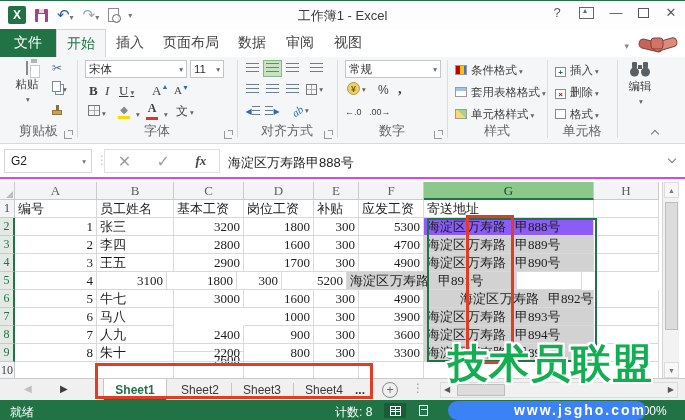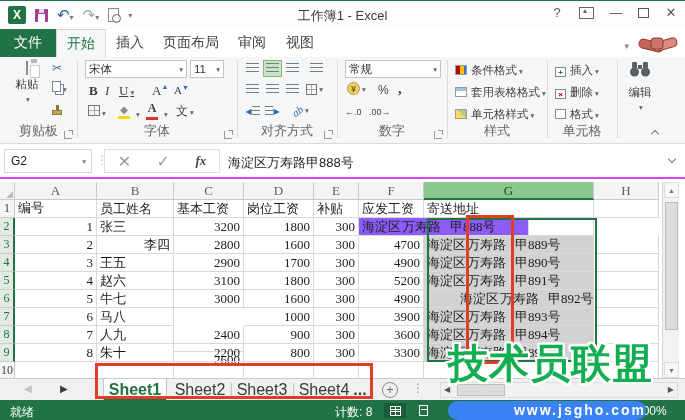--- a/index.html
+++ b/index.html
@@ -115,21 +115,21 @@
   
   #vscroll{left:662px;top:181px;width:17px;height:196px;background:#f2f2f2;border-left:1px solid #d5d5d5;z-index:1}
   .scrbtn{position:absolute;left:1px;width:15px;height:16px;background:#f7f7f7;border:1px solid #dcdcdc;
           color:#777;font-size:7px;text-align:center;line-height:15px}
   #vthumb{position:absolute;left:2px;top:20px;width:13px;height:128px;background:#dcdcdc;border:1px solid #bdbdbd}
 
   
   #sheetstrip{left:0;top:377px;width:685px;height:22px;background:#f0f0f0;border-top:1px solid #cacaca;z-index:1}
   .navarr{position:absolute;top:4px;font-size:10px}
   .stab{position:absolute;top:0;height:22px;display:flex;align-items:center;justify-content:center;
-        font-size:16px;color:#3a3a3a}
+        font-size:12px;color:#3a3a3a}
   .stab.active{background:#fff;color:#217346;font-weight:bold;border:1px solid #c6c6c6;border-top:none;
                box-shadow:inset 0 -2px 0 #217346}
   .tabsep{position:absolute;top:4px;width:1px;height:13px;background:#c4c4c4}
   #addsheet{position:absolute;left:382px;top:3px;width:16px;height:16px;border:1px solid #8a8a8a;border-radius:50%;
             color:#666;font:12px/14px "Liberation Sans",sans-serif;text-align:center}
   #hscroll{position:absolute;left:440px;top:3px;width:238px;height:16px;background:#f1f1f1;border:1px solid #dcdcdc}
   #hthumb{position:absolute;left:16px;top:1px;width:48px;height:12px;background:#dcdcdc;border:1px solid #bdbdbd}
   #redbox2{left:95px;top:362px;width:278px;height:36px;border:3px solid #e23b26;z-index:40;pointer-events:none}
 
   
@@ -184,20 +184,21 @@
       <span class="maxbtn"></span>
       <span class="winbtn">✕</span>
     </div>
   </div>
 
   <div id="tabrow" class="abs">
     <div class="rtab file" style="width:56px">文件</div>
     <div class="rtab active" style="width:50px">开始</div>
     <div class="rtab" style="width:48px">插入</div>
     <div class="rtab" style="width:74px">页面布局</div>
+    <div class="rtab" style="width:48px">数据</div>
     <div class="rtab" style="width:48px">审阅</div>
     <div class="rtab" style="width:48px">视图</div>
   </div>
   <span id="tabrow-dd" class="abs">▾</span>
   <svg id="hand-logo" class="abs" width="46" height="28" viewBox="0 0 46 28">
     <g stroke="#8f3c36" stroke-width="1">
       <rect x="4" y="12" width="24" height="9" rx="4" fill="#c4635a" transform="rotate(14 16 16)"></rect>
       <rect x="18" y="11" width="24" height="9" rx="4" fill="#d98c7d" transform="rotate(-16 30 15)"></rect>
       <rect x="16" y="9" width="12" height="11" rx="3" fill="#cf7468"></rect>
     </g>
@@ -319,21 +320,21 @@
     <div class="ribbtn" style="left:625px;top:4px;width:30px;text-align:center">
       <svg width="22" height="16" viewBox="0 0 22 16">
         <g fill="#5a5f63">
             <rect x="3" y="1" width="5" height="6" rx="1"></rect>
             <rect x="14" y="1" width="5" height="6" rx="1"></rect>
         <rect x="9" y="4" width="4" height="4"></rect>
             <circle cx="5.5" cy="11" r="4.5"></circle>
             <circle cx="16.5" cy="11" r="4.5"></circle>
           </g>
         </svg>
-      <div style="margin-top:6px"><span>编辑</span></div>
+      <div style=""><span>编辑</span></div>
       <span class="dd">▾</span>
     </div>
     <span class="chev up abs" style="left:652px;top:74px"></span>
   </div>
 
   <div id="fbarrow" class="abs">
     <div id="namebox">
       <span>G2</span>
       <span class="dd">▾</span>
     </div>
@@ -357,43 +358,44 @@
         <div class="ghd" style="width: 77px;">B</div>
         <div class="ghd" style="width: 70px;">C</div>
         <div class="ghd" style="width: 70px;">D</div>
         <div class="ghd" style="width: 45px;">E</div>
         <div class="ghd" style="width: 65px;">F</div>
         <div class="ghd selhd" style="width: 170px;">G</div>
         <div class="ghd" style="width: 65px;">H</div>
       </div>
       <div class="grow">
         <div class="rh" style="width: 15px;">1</div>
-        <div class="c t" style="width: 82px; font-family: Liberation Mono, monospace;">编号</div>
+        <div class="c t" style="width: 82px;">编号</div>
         <div class="c t" style="width: 77px;">员工姓名</div>
         <div class="c t" style="width: 70px;">基本工资</div>
         <div class="c t" style="width: 70px;">岗位工资</div>
         <div class="c t" style="width: 45px;">补贴</div>
         <div class="c t" style="width: 65px;">应发工资</div>
         <div class="c t" style="width: 170px;">寄送地址</div>
         <div class="c" style="width: 65px;"></div>
       </div>
       <div class="grow">
         <div class="rh hl" style="width: 15px;">2</div>
         <div class="c num" style="width: 82px;">1</div>
         <div class="c t" style="width: 77px;">张三</div>
         <div class="c num" style="width: 70px;">3200</div>
         <div class="c num" style="width: 70px;">1800</div>
         <div class="c num" style="width: 45px;">300</div>
+        <div class="c num" style="width: 65px;">5300</div>
         <div class="c t gact" style="width: 170px;"><span class="ap">海淀区</span><span class="am">万寿路</span><span class="as">甲888号</span></div>
         <div class="c" style="width: 65px;"></div>
       </div>
       <div class="grow">
         <div class="rh hl" style="width: 15px;">3</div>
         <div class="c num" style="width: 82px;">2</div>
-        <div class="c t" style="width: 77px; text-align: right;">李四</div>
+        <div class="c t" style="width: 77px;">李四</div>
         <div class="c num" style="width: 70px;">2800</div>
         <div class="c num" style="width: 70px;">1600</div>
         <div class="c num" style="width: 45px;">300</div>
         <div class="c num" style="width: 65px;">4700</div>
         <div class="c t gsel" style="width: 170px;"><span class="ap">海淀区</span><span class="am">万寿路</span><span class="as">甲889号</span></div>
         <div class="c" style="width: 65px;"></div>
       </div>
       <div class="grow">
         <div class="rh hl" style="width: 15px;">4</div>
         <div class="c num" style="width: 82px;">3</div>
@@ -401,21 +403,20 @@
         <div class="c num" style="width: 70px;">2900</div>
         <div class="c num" style="width: 70px;">1700</div>
         <div class="c num" style="width: 45px;">300</div>
         <div class="c num" style="width: 65px;">4900</div>
         <div class="c t gsel" style="width: 170px;"><span class="ap">海淀区</span><span class="am">万寿路</span><span class="as">甲890号</span></div>
         <div class="c" style="width: 65px;"></div>
       </div>
       <div class="grow">
         <div class="rh hl" style="width: 15px;">5</div>
         <div class="c num" style="width: 82px;">4</div>
-        <div class="c t" style="width: 77px;">赵六</div>
         <div class="c num" style="width: 70px;">3100</div>
         <div class="c num" style="width: 70px;">1800</div>
         <div class="c num" style="width: 45px;">300</div>
         <div class="c num" style="width: 65px;">5200</div>
         <div class="c t gsel" style="width: 170px;"><span class="ap">海淀区</span><span class="am">万寿路</span><span class="as">甲891号</span></div>
         <div class="c" style="width: 65px;"></div>
       </div>
       <div class="grow">
         <div class="rh hl" style="width: 15px;">6</div>
         <div class="c num" style="width: 82px;">5</div>

